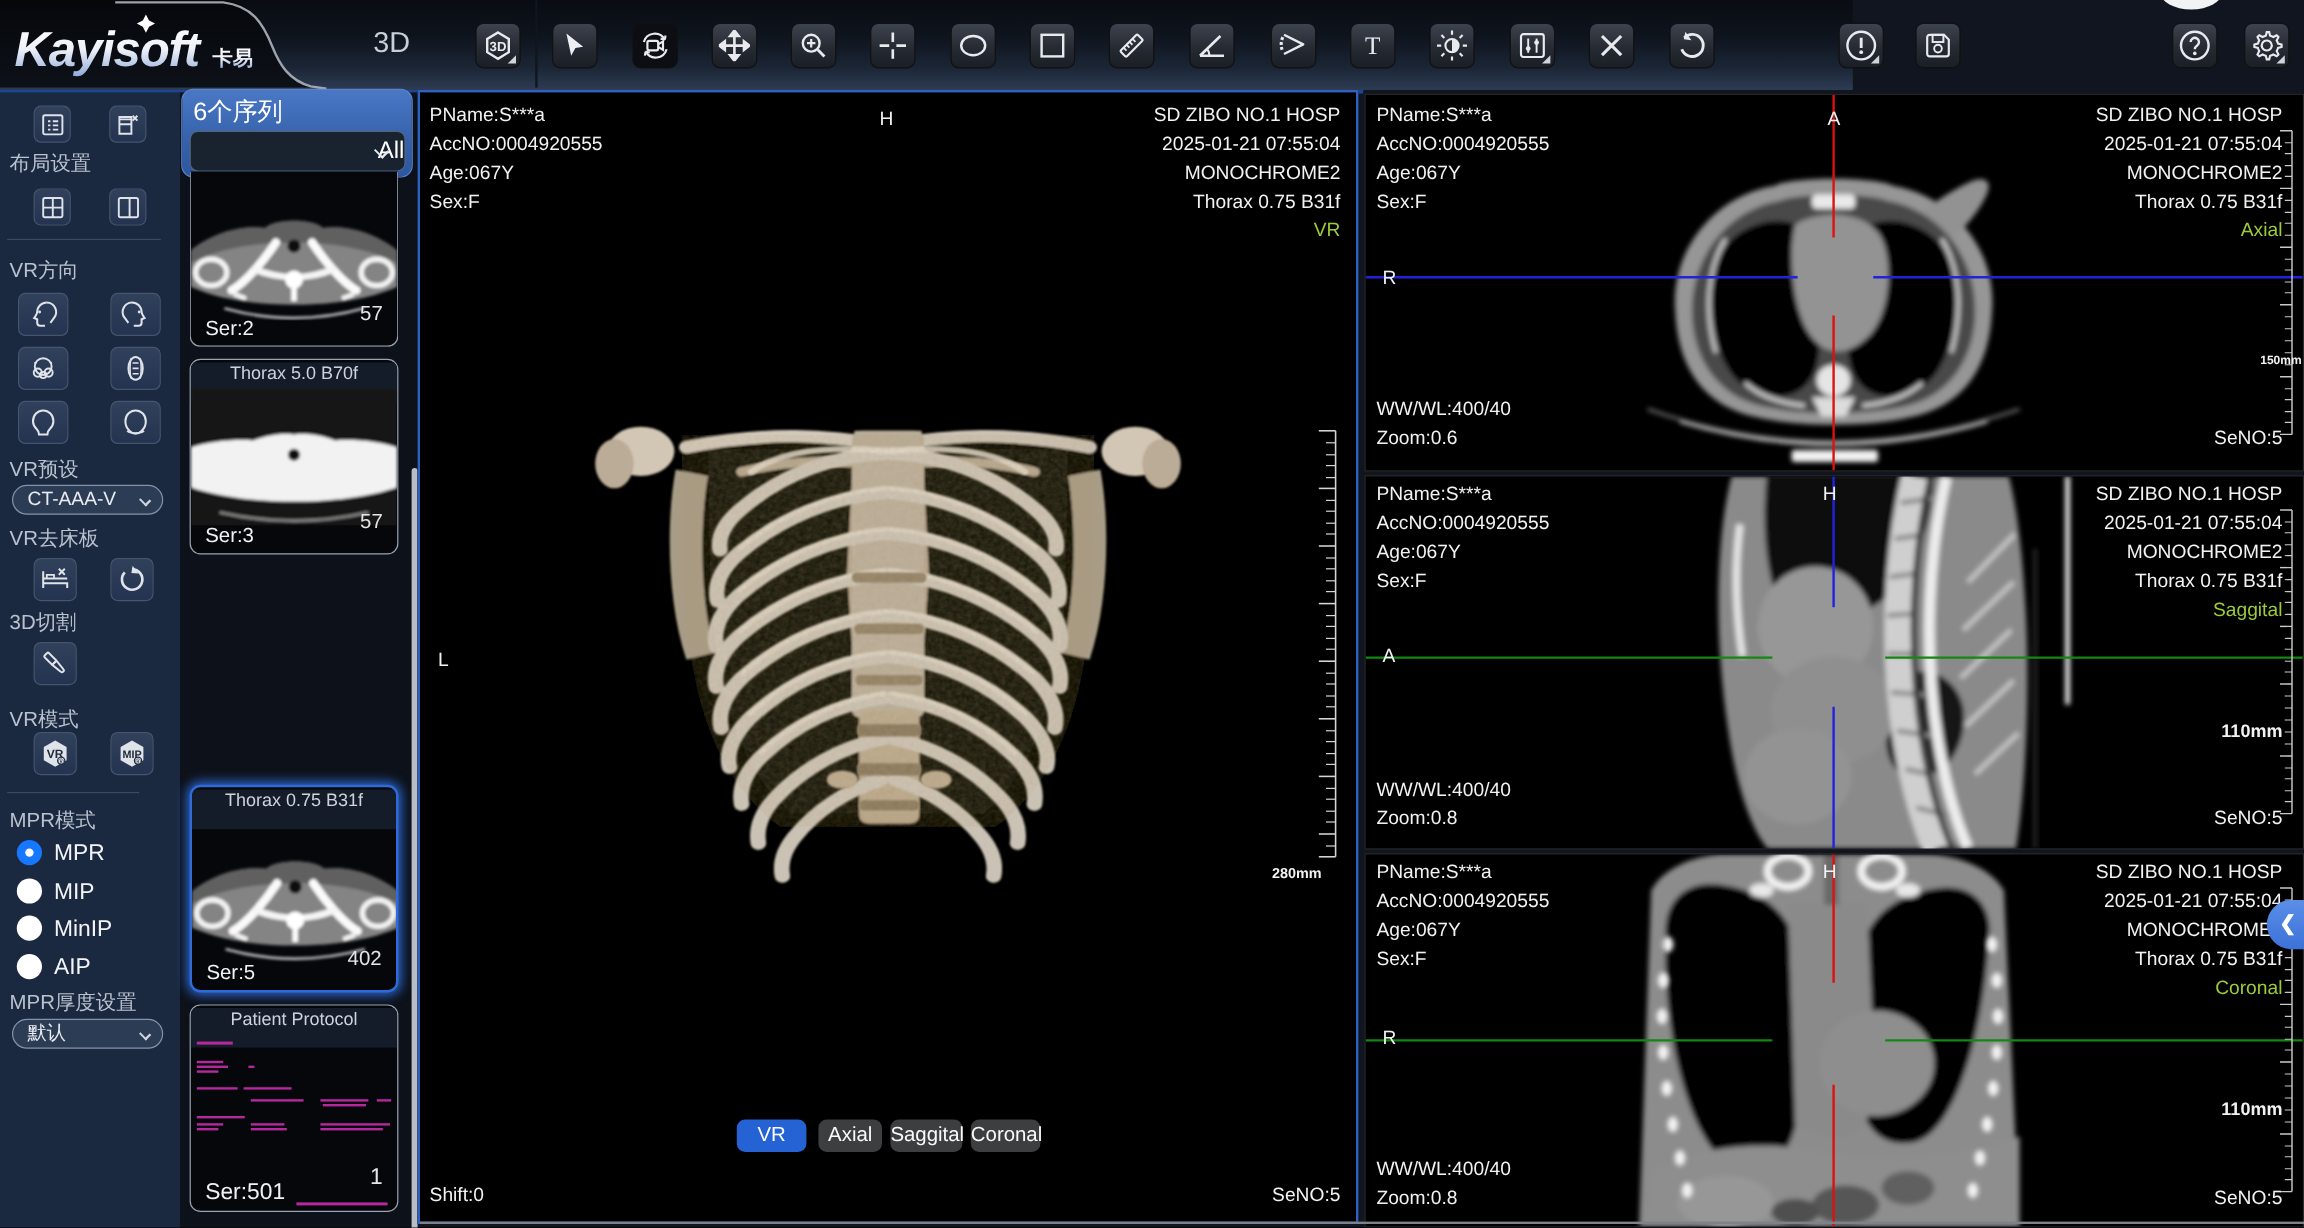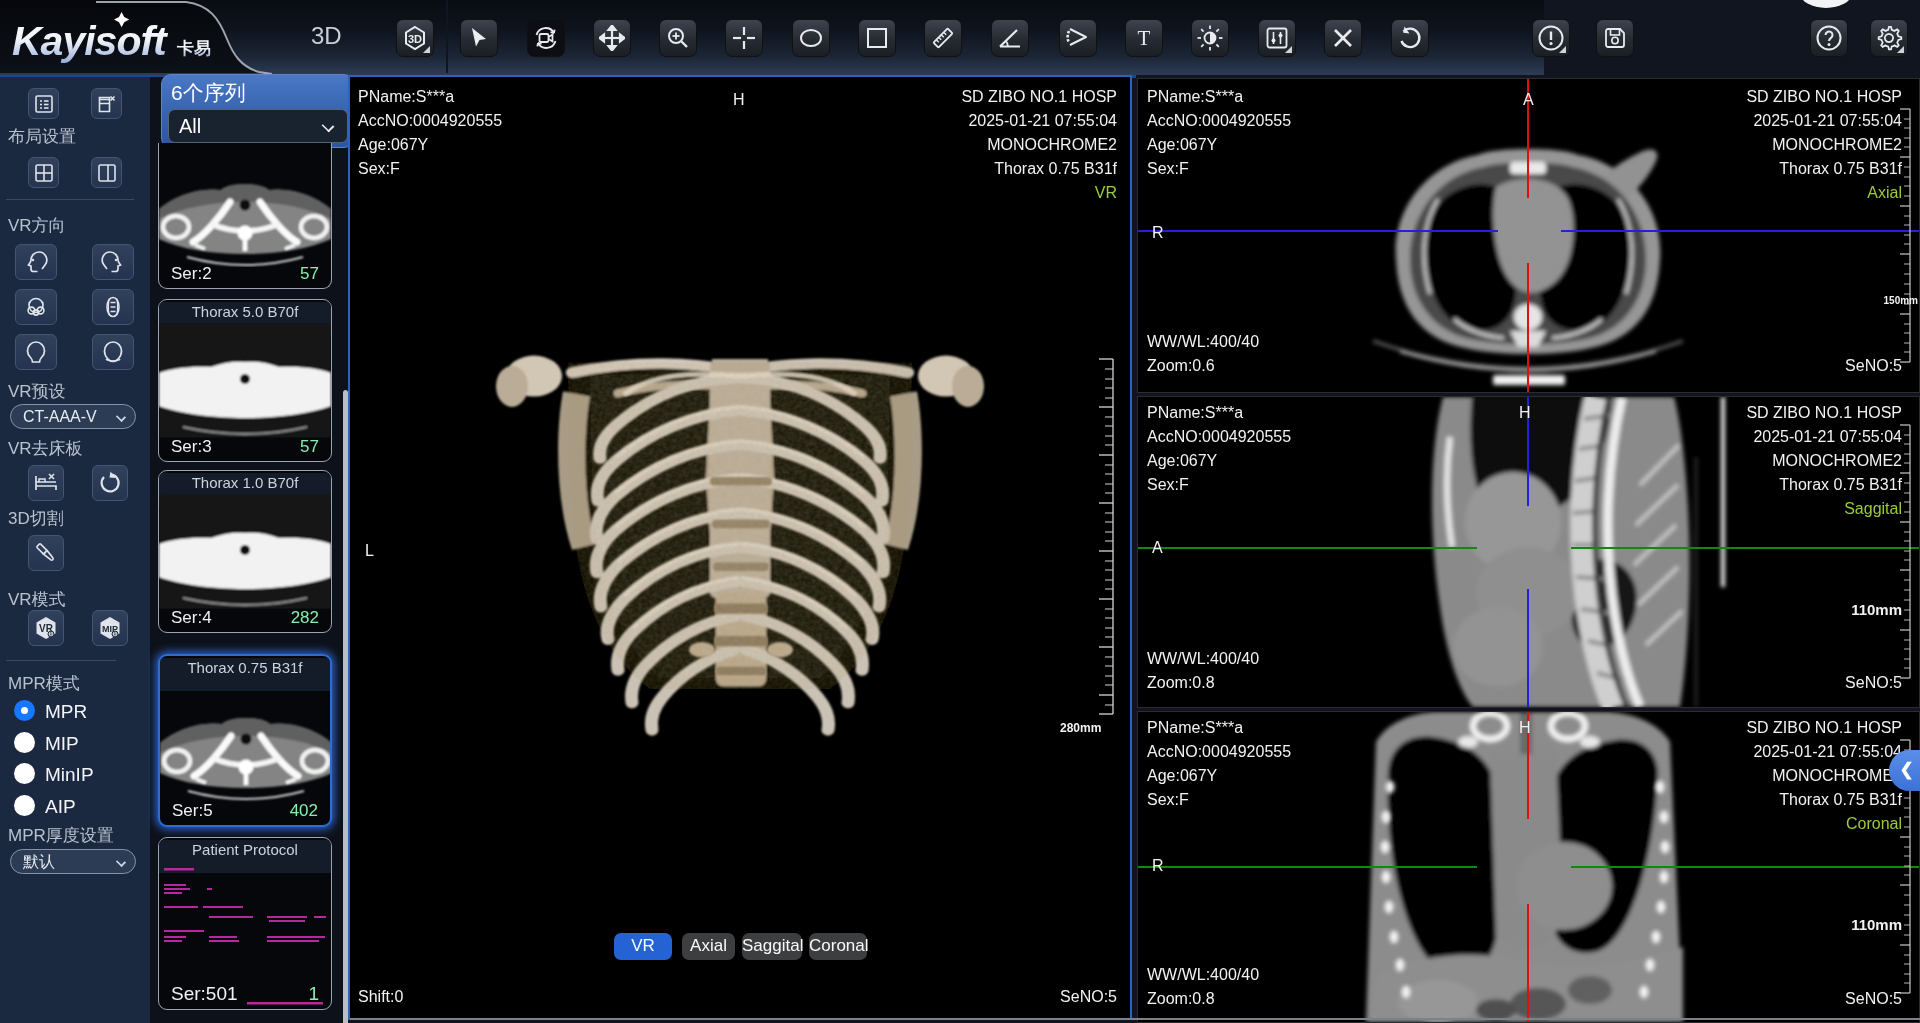--- a/index.html
+++ b/index.html
@@ -45,36 +45,36 @@
 .radio { position:absolute; left:14px; width:21px; height:21px; border-radius:50%;
   background:#fff; }
 .radio.sel { background:#1677ff; }
 .radio.sel:after { content:""; position:absolute; left:7px; top:7px; width:7px; height:7px;
   border-radius:50%; background:#fff; }
 .rlbl { position:absolute; left:45px; color:#f2f4f7; font-size:19px; }
 
 
 #series { position:absolute; left:150px; top:77px; width:198px; height:946px;
   background:#0d1119; }
-#serhead { position:absolute; left:11px; top:-3px; width:193px; height:74px;
+#serhead { position:absolute; left:1px; top:-3px; width:193px; height:74px;
   border-radius:10px; background:linear-gradient(180deg,#4a78c4 0%,#3763ae 55%,#2b57a2 100%);
-  border:1px solid #5f83c8; }
+  border:1px solid #5f83c8;text-align:right; }
 #serhead .t { position:absolute; left:9px; top:4px; color:#fff; font-size:21px; }
 #aldd { position:absolute; left:6px; top:34px; width:180px; height:34px; border-radius:7px;
   background:#19222f; border:1px solid #566375; color:#fff; font-size:20px;
   line-height:32px; padding-left:10px; }
 #aldd .chev { position:absolute; right:14px; top:11px; width:10px; height:10px;
   border-right:2.5px solid #e8ecf2; border-bottom:2.5px solid #e8ecf2;
   transform:rotate(45deg) scale(1,.8); }
 .thumb { position:absolute; left:8px; width:174px; background:#05070a;
   border:1px solid #9aa4b2; border-radius:9px; overflow:hidden; }
 .thumb .title { position:absolute; left:0; top:2px; width:100%; text-align:center;
   color:#cdd3dc; font-size:15px; background:#141c2a; height:33px; line-height:19px; }
 .thumb .ser { position:absolute; left:12px; bottom:4px; color:#eef1f5; font-size:17px; }
-.thumb .num { position:absolute; right:12px; bottom:4px; color:#86efac; font-size:17px; }
+.thumb .num { position:absolute; right:12px; bottom:16px; color:#e5e5e5; font-size:17px; }
 .thumb.sel { border:2px solid #2e6bd8; box-shadow:0 0 10px 2px #2e6bd8; }
 #scrollbar { position:absolute; left:193px; top:313px; width:5px; height:697px;
   background:#b9bec6; border-radius:3px; }
 
 
 #mainview { position:absolute; left:348px; top:75px; width:784px; height:945px;
   background:#000; border:2px solid #2f62c0; }
 .rpanel { position:absolute; left:1137px; width:783px; background:#000;
   border:1px solid #2c2c2c; }
 .ov { position:absolute; color:#f2f2f2; font-size:16px; line-height:24px; white-space:pre; }
@@ -453,33 +453,20 @@
           <rect x="0" y="0" width="172" height="115" fill="#181818"></rect>
           <path d="M0,50 C14,45 34,43 52,44 C66,39 76,38 86,39 C96,38 108,39 120,44 C140,43 158,45 172,50 L172,83 C150,91 116,95 86,95 C56,95 22,91 0,83 Z" fill="#f2f2f2"></path>
           <circle cx="86" cy="56" r="5" fill="#111"></circle>
           <path d="M24,104 Q86,118 148,104" stroke="#8f8f8f" stroke-width="2" fill="none"></path>
         </g>
       </svg>
       <div class="ser">Ser:3</div>
         <div class="num">57</div>
     </div>
 
-    <div class="thumb" style="top:393px; height:163px;">
-      <div class="title">Thorax 1.0 B70f</div>
-      <svg width="172" height="115" viewBox="0 0 172 115" style="position:absolute;top:23px;left:0;">
-        <g filter="url(#b1)">
-          <rect x="0" y="0" width="172" height="115" fill="#181818"></rect>
-          <path d="M0,50 C14,45 34,43 52,44 C66,39 76,38 86,39 C96,38 108,39 120,44 C140,43 158,45 172,50 L172,83 C150,91 116,95 86,95 C56,95 22,91 0,83 Z" fill="#f2f2f2"></path>
-          <circle cx="86" cy="56" r="5" fill="#111"></circle>
-          <path d="M24,104 Q86,118 148,104" stroke="#8f8f8f" stroke-width="2" fill="none"></path>
-        </g>
-      </svg>
-      <div class="ser">Ser:4</div>
-        <div class="num">282</div>
-    </div>
 
     <div class="thumb sel" style="top:577px; height:173px;">
       <div class="title">Thorax 0.75 B31f</div>
       <svg width="172" height="122" viewBox="0 0 172 120" style="position:absolute;top:24px;left:0;">
         <g filter="url(#b1)">
           <path d="M0,62 C14,50 38,40 62,43 C70,35 102,35 110,43 C134,40 158,50 172,62 L172,92 C150,102 120,107 86,107 C52,107 22,102 0,92 Z" fill="#848484"></path>
           <path d="M0,62 C14,50 38,40 62,43 C70,35 102,35 110,43 C134,40 158,50 172,62 L172,72 C150,61 120,55 86,55 C52,55 22,61 0,72 Z" fill="#606060"></path>
           <ellipse cx="17" cy="80" rx="13" ry="11" fill="none" stroke="#f2f2f2" stroke-width="4.5"></ellipse>
           <ellipse cx="155" cy="80" rx="13" ry="11" fill="none" stroke="#f2f2f2" stroke-width="4.5"></ellipse>
           <path d="M34,95 C46,88 61,70 71,55" stroke="#fafafa" stroke-width="7" fill="none" stroke-linecap="round"></path>

